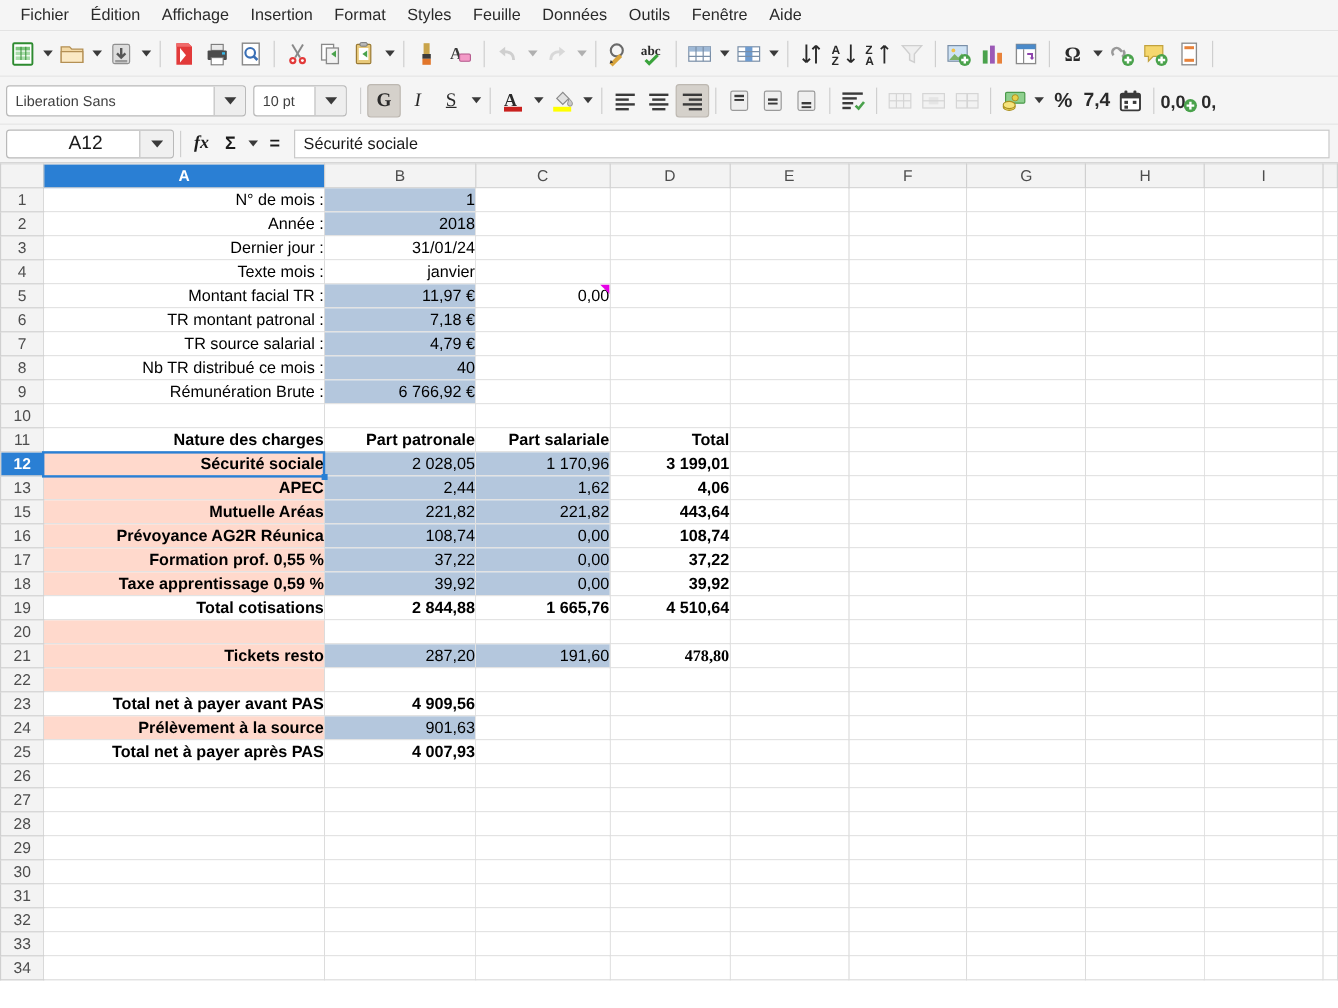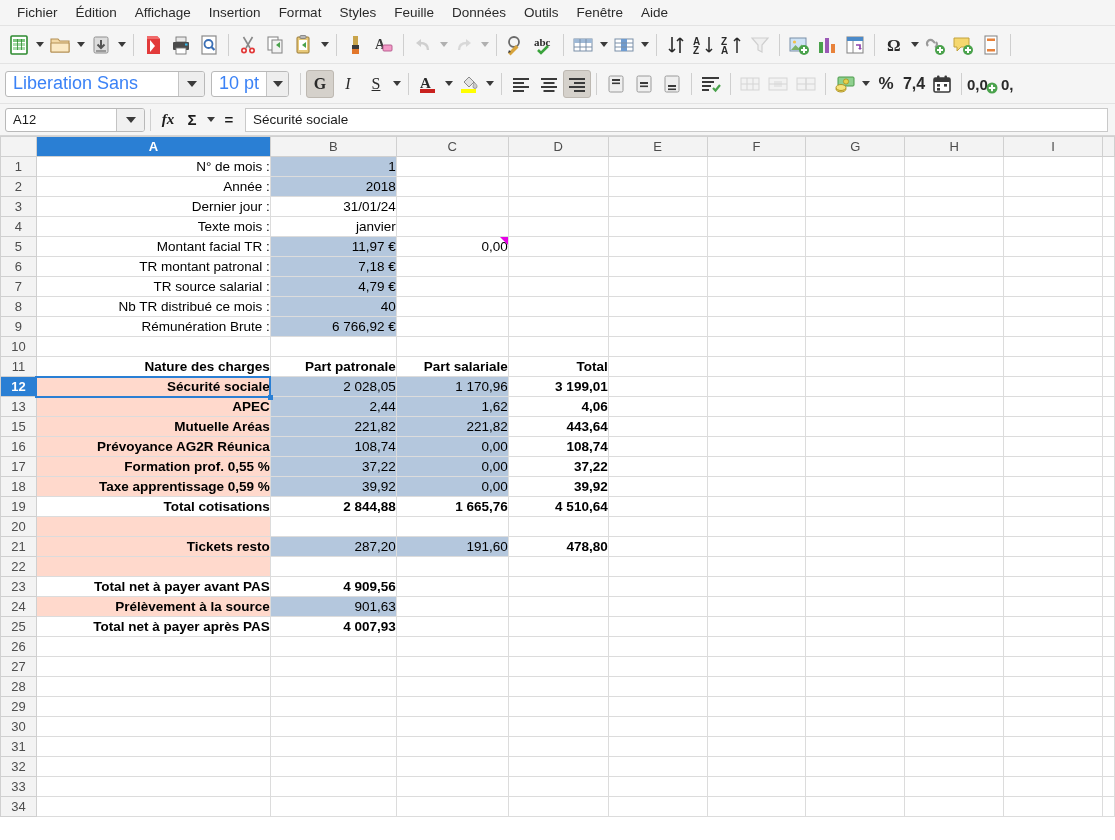--- a/index.html
+++ b/index.html
@@ -78,22 +78,22 @@
     border-radius: 3px;
     display: flex;
     align-items: stretch;
     overflow: hidden;
     margin-right: 6px;
     flex: 0 0 auto;
   }
   .combo .val {
     display: flex; align-items: center;
     padding: 0 7px;
-    font-size: 18px;
-    color: #3b82f6;
+    font-size: 12px;
+    color: #404040;
     white-space: nowrap;
   }
   .combo .dd {
     width: 26px;
     background: #eeeeee;
     border-left: 1px solid #c4c4c4;
     display: flex; align-items: center; justify-content: center;
   }
   .combo .dd i {
     width: 0; height: 0;
@@ -120,21 +120,21 @@
     background: #fff;
     border: 1px solid #b9b9b9;
     border-radius: 3px;
     display: flex; align-items: stretch;
     overflow: hidden;
   }
   #namebox .val {
     flex: 1;
     display: flex; align-items: center;
     padding-left: 7px;
-    font-size: 13px; color: #1a1a1a;
+    font-size: 16px; color: #1a1a1a; margin-left: 44px;
   }
   #namebox .dd {
     width: 28px; background: #f0f0f0;
     border-left: 1px solid #c4c4c4;
     display:flex; align-items:center; justify-content:center;
   }
   #namebox .dd i {
     width:0;height:0;
     border-left:5px solid transparent;
     border-right:5px solid transparent;
@@ -1041,21 +1041,21 @@
           <td class="cell" style="position: relative;"></td>
           <td class="cell" style="position: relative;"></td>
           <td class="cell" style="position: relative;"></td>
           <td class="cell" style="position: relative;"></td>
         </tr>
         <tr>
           <th class="rowhdr">21</th>
           <td class="cell r b fill-peach" style="position: relative;"><span>Tickets resto</span></td>
           <td class="cell r fill-blue" style="position: relative;"><span>287,20</span></td>
           <td class="cell r fill-blue" style="position: relative;"><span>191,60</span></td>
-          <td class="cell r b" style="position: relative;"><span>478,80</span></td>
+          <td class="cell r b" style="position: relative; font-family: Liberation Serif, serif;"><span>478,80</span></td>
           <td class="cell" style="position: relative;"></td>
           <td class="cell" style="position: relative;"></td>
           <td class="cell" style="position: relative;"></td>
           <td class="cell" style="position: relative;"></td>
           <td class="cell" style="position: relative;"></td>
           <td class="cell" style="position: relative;"></td>
         </tr>
         <tr>
           <th class="rowhdr">22</th>
           <td class="cell r fill-peach" style="position: relative;"></td>

